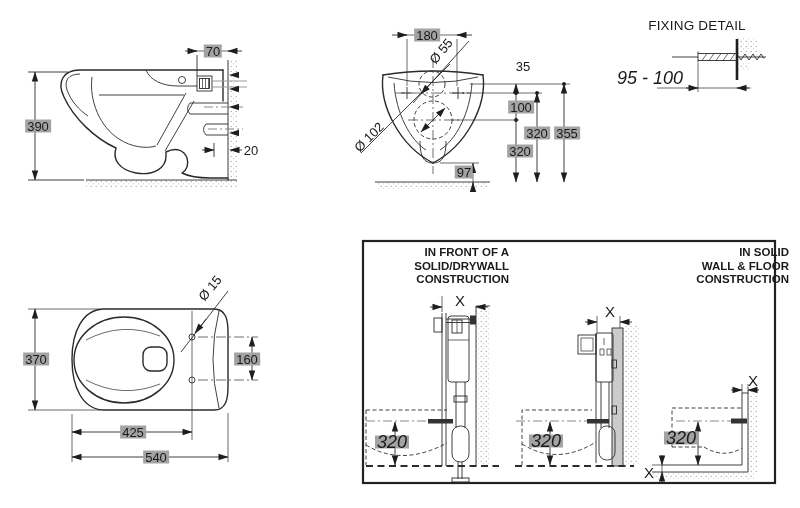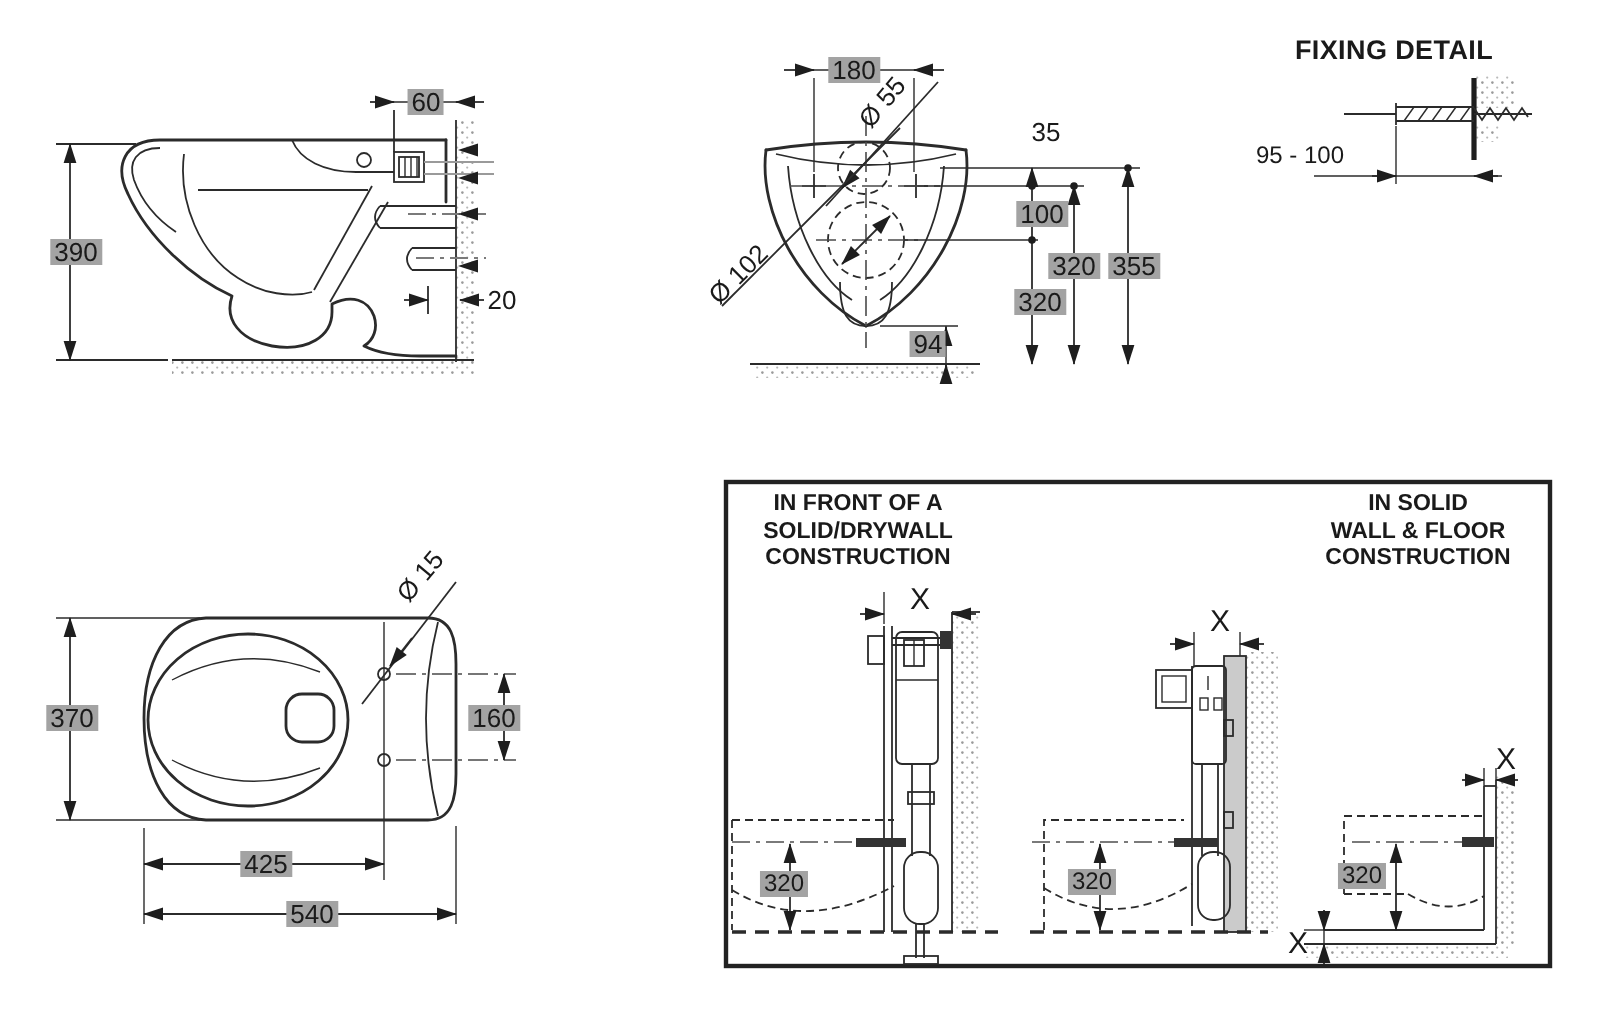--- a/index.html
+++ b/index.html
@@ -4,24 +4,24 @@
 <style>
   html,body{margin:0;padding:0;background:#f4f4f4;}
   #stage{position:relative;width:800px;height:508px;background:#ffffff;overflow:hidden;
          font-family:"Liberation Sans", sans-serif;color:#1a1a1a;}
   #art{position:absolute;left:0;top:0;}
   .lbl{position:absolute;transform:translate(-50%,-50%);font-size:13px;line-height:13px;
        background:#a3a3a3;padding:0 2px;white-space:nowrap;color:#1a1a1a;}
   .nobg{background:transparent;padding:0;}
   .rot50{transform:translate(-50%,-50%) rotate(-50deg);background:transparent;}
   .rot45{transform:translate(-50%,-50%) rotate(-45deg);background:transparent;}
-  .big{font-size:12px;}
+  .big{font-size:18px;font-style:italic;}
   .xl{font-size:15px;}
-  .fixing-title{font-size:13.5px;font-weight:bold;letter-spacing:.2px;}
-  .col-title{position:absolute;transform:translateX(-50%);width:160px;text-align:center;
+  .fixing-title{font-size:13.5px;font-weight:normal;letter-spacing:.2px;}
+  .col-title{position:absolute;transform:translateX(-50%);width:160px;text-align:right;
              font-size:11.5px;font-weight:bold;line-height:13.5px;white-space:pre-line;}
   
   .o{fill:none;stroke:#2b2b2b;stroke-width:1.4;stroke-linecap:round;stroke-linejoin:round;}
   .t{fill:none;stroke:#2b2b2b;stroke-width:0.9;}
   .th{fill:none;stroke:#2b2b2b;stroke-width:0.7;}
   .d{fill:none;stroke:#2b2b2b;stroke-width:0.9;stroke-dasharray:4 2.5;}
   .hd{fill:none;stroke:#2b2b2b;stroke-width:1.8;stroke-dasharray:7 4.5;}
   .dd{fill:none;stroke:#7a7a7a;stroke-width:0.9;stroke-dasharray:9 3 2 3;}
   .ddk{fill:none;stroke:#4a4a4a;stroke-width:0.8;stroke-dasharray:10 3 2 3;}
   .aux{fill:none;stroke:#9a9a9a;stroke-width:1;}
@@ -274,33 +274,33 @@
       <line class="dim" x1="731" y1="390" x2="742" y2="390" marker-end="url(#ae)"></line>
       <line class="dim" x1="759" y1="390" x2="748" y2="390" marker-end="url(#ae)"></line>
 
       <line class="th" x1="652" y1="465" x2="662" y2="465"></line>
       <line class="dim" x1="662" y1="455" x2="662" y2="465" marker-end="url(#ae)"></line>
       <line class="dim" x1="662" y1="482" x2="662" y2="472" marker-end="url(#ae)"></line>
     </g>
   </g>
 </svg>
 
-<span class="lbl" style="left:213px;top:51px">60</span>
+<span class="lbl" style="left:213px;top:51px">70</span>
 <span class="lbl" style="left:38px;top:126px">390</span>
 <span class="lbl nobg" style="left:251px;top:150px">20</span>
 
 <span class="lbl" style="left:427px;top:35px">180</span>
 <span class="lbl rot50" style="left:441px;top:51px">Ø 55</span>
 <span class="lbl rot45" style="left:369px;top:137px">Ø 102</span>
 <span class="lbl nobg" style="left:523px;top:66px">35</span>
 <span class="lbl" style="left:521px;top:107px">100</span>
 <span class="lbl" style="left:520px;top:151px">320</span>
 <span class="lbl" style="left:537px;top:133px">320</span>
 <span class="lbl" style="left:567px;top:133px">355</span>
-<span class="lbl" style="left:464px;top:172px">94</span>
+<span class="lbl" style="left:464px;top:172px">97</span>
 
 <span class="lbl nobg fixing-title" style="left:697px;top:25px">FIXING DETAIL</span>
 <span class="lbl nobg big" style="left:650px;top:78px">95 - 100</span>
 
 <span class="lbl" style="left:36px;top:359px">370</span>
 <span class="lbl rot50" style="left:210px;top:288px">Ø 15</span>
 <span class="lbl" style="left:247px;top:359px">160</span>
 <span class="lbl" style="left:133px;top:432px">425</span>
 <span class="lbl" style="left:156px;top:457px">540</span>
 

